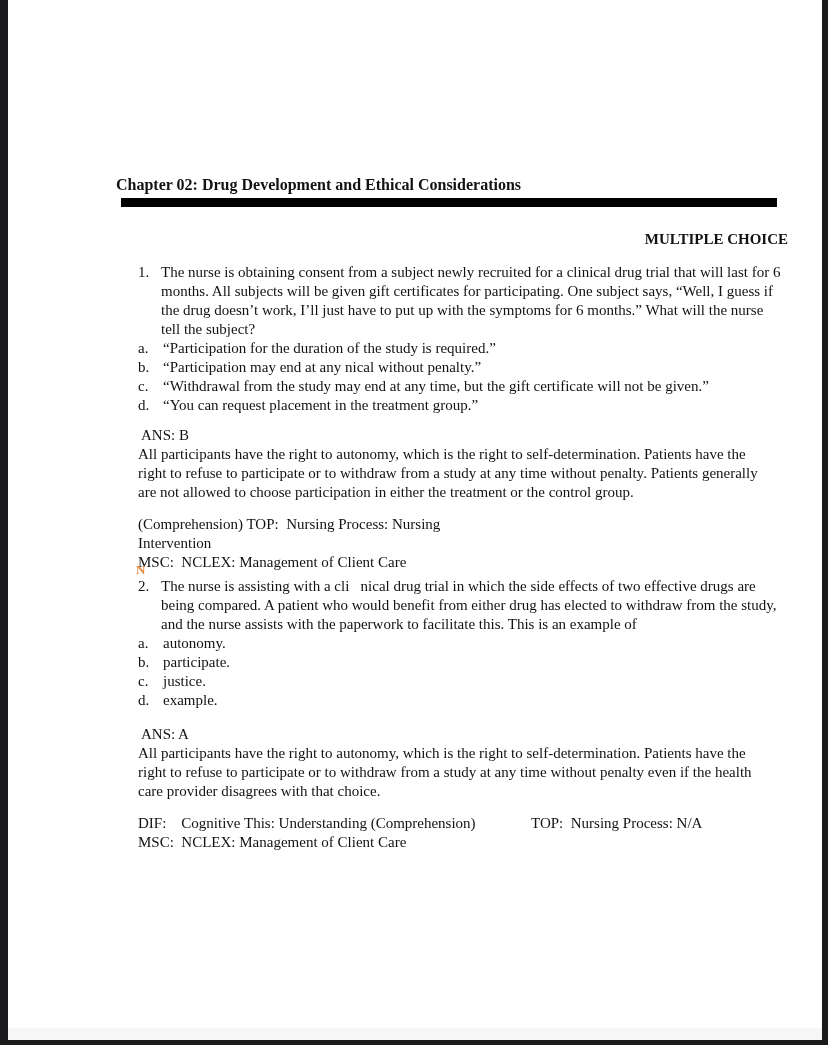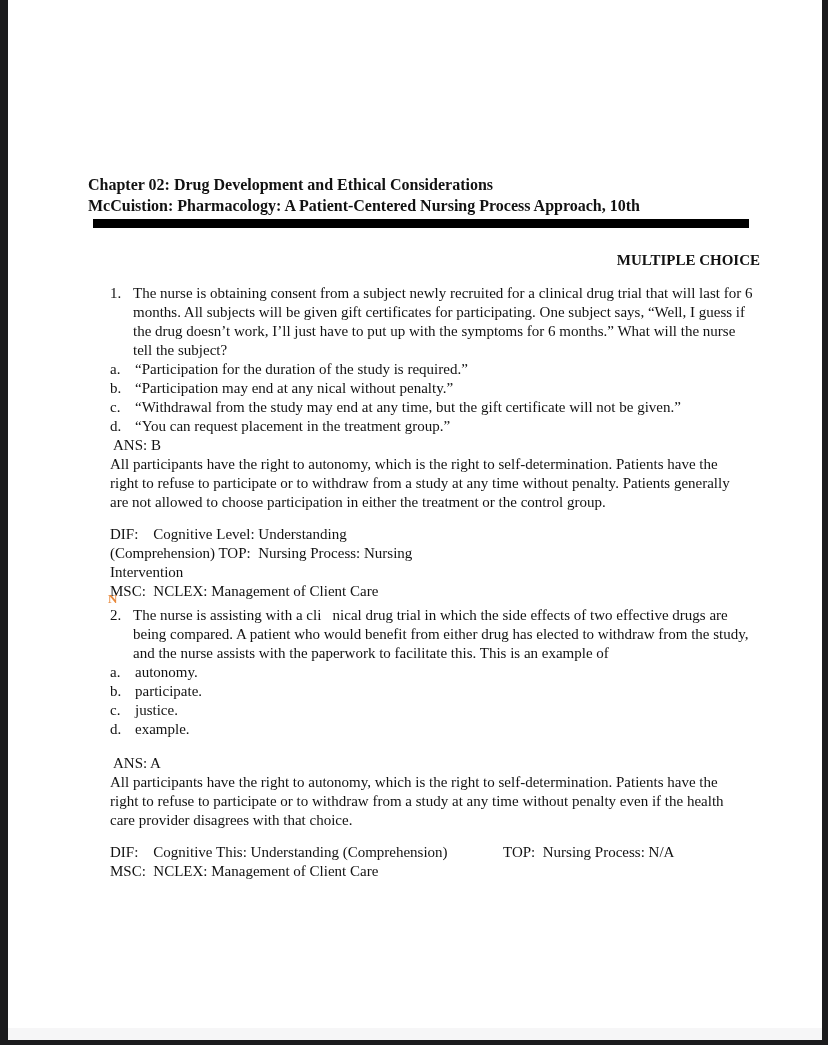--- a/index.html
+++ b/index.html
@@ -15,21 +15,21 @@
     left: 8px; right: 6px; top: 0; bottom: 5px;
     background: #ffffff;
   }
   .bottom-strip {
     position: absolute;
     left: 0; right: 0; bottom: 0; height: 12px;
     background: #f6f6f7;
   }
   .content {
     position: absolute;
-    left: 80px; top: 174px; width: 672px;
+    left: 108px; top: 174px; width: 672px;
     color: #121212;
     font-size: 15px;
     line-height: 19px;
   }
   .pre { white-space: pre-wrap; }
   .doc-title {
     font-weight: bold;
     font-size: 16px;
     line-height: 21px;
   }
@@ -49,21 +49,21 @@
     margin-top: 14px;
     position: relative;
   }
   .question.q2 { margin-top: 5px; }
   .q-row { display: flex; }
   .q-num { width: 23px; flex: none; }
   .q-text { width: 620px; }
   .option-row { display: flex; }
   .opt-letter { width: 25px; flex: none; }
   .opt-text { width: 595px; }
-  .answer { margin-top: 0; padding-left: 3px; }
+  .answer { margin-top: 11px; padding-left: 3px; }
   .answer.a2 { margin-top: 15px; }
   .rationale { width: 627px; }
   .meta { margin-top: 13px; }
   .meta-row { position: relative; }
   .meta-top { position: absolute; left: 393px; top: 0; }
   .annotation-n {
     position: absolute;
     left: -2px; top: -14px;
     color: #e8893c;
     font-size: 13px;
@@ -72,21 +72,20 @@
   }
 </style>
 </head>
 <body>
 
 <div class="paper">
   <div class="content">
 
     <div class="doc-title">
       <div class="pre">Chapter 02: Drug Development and Ethical Considerations</div>
-      <div class="pre">McCuistion: Pharmacology: A Patient-Centered Nursing Process Approach, 10th</div>
     </div>
 
     <div class="rule"></div>
 
     <div class="section-heading pre">MULTIPLE CHOICE</div>
 
     <div class="question">
       <div class="q-row">
         <span class="q-num pre">1.</span>
         <div class="q-text pre">The nurse is obtaining consent from a subject newly recruited for a clinical drug trial that will last for 6 months. All subjects will be given gift certificates for participating. One subject says, “Well, I guess if the drug doesn’t work, I’ll just have to put up with the symptoms for 6 months.” What will the nurse tell the subject?</div>
@@ -105,21 +104,20 @@
           <div class="opt-text pre">“Withdrawal from the study may end at any time, but the gift certificate will not be given.”</div>
         </div>
         <div class="option-row">
           <span class="opt-letter pre">d.</span>
           <div class="opt-text pre">“You can request placement in the treatment group.”</div>
         </div>
       </div>
       <div class="answer pre">ANS: B</div>
       <div class="rationale pre">All participants have the right to autonomy, which is the right to self-determination. Patients have the right to refuse to participate or to withdraw from a study at any time without penalty. Patients generally are not allowed to choose participation in either the treatment or the control group.</div>
       <div class="meta">
-        <div class="pre">DIF:    Cognitive Level: Understanding</div>
         <div class="pre">(Comprehension) TOP:  Nursing Process: Nursing</div>
         <div class="pre">Intervention</div>
         <div class="pre">MSC:  NCLEX: Management of Client Care</div>
       </div>
     </div>
 
     <div class="question q2">
       <span class="annotation-n">N</span>
       <div class="q-row">
         <span class="q-num pre">2.</span>

